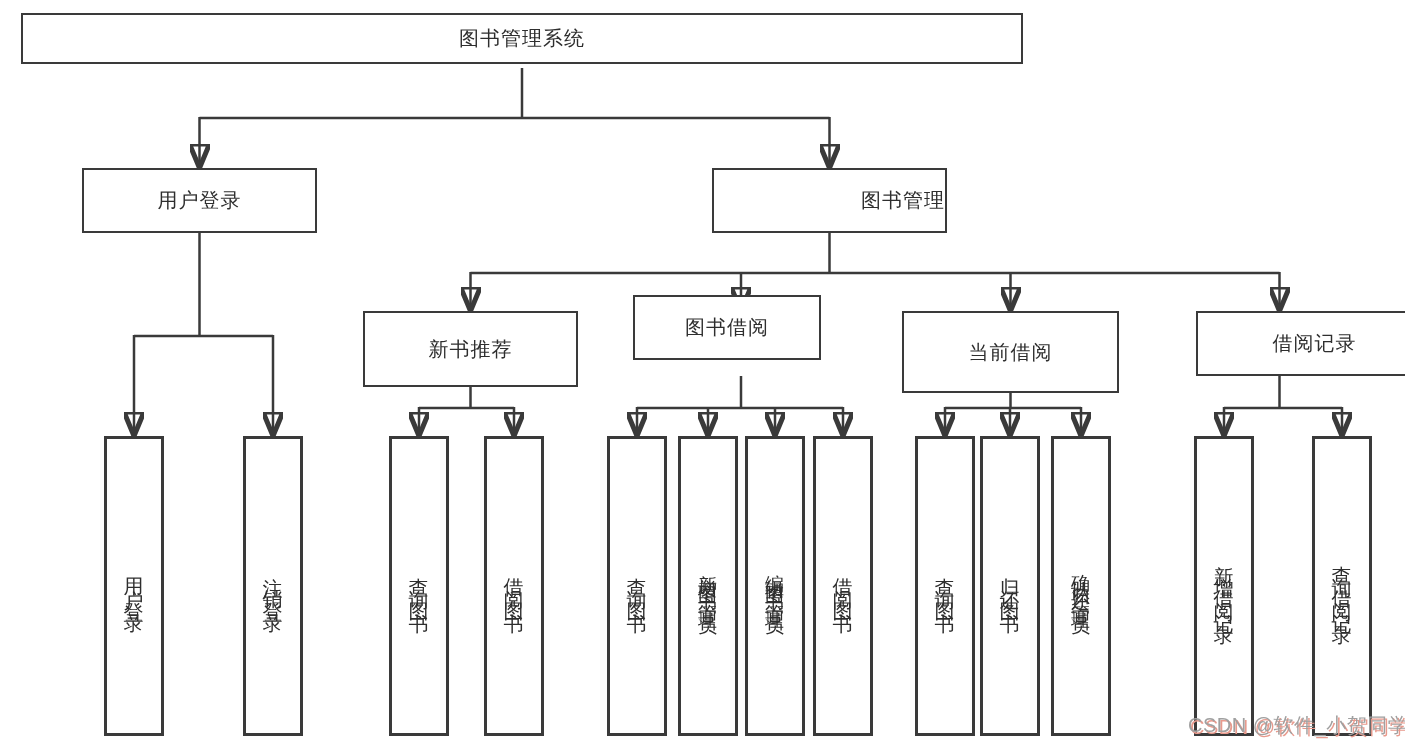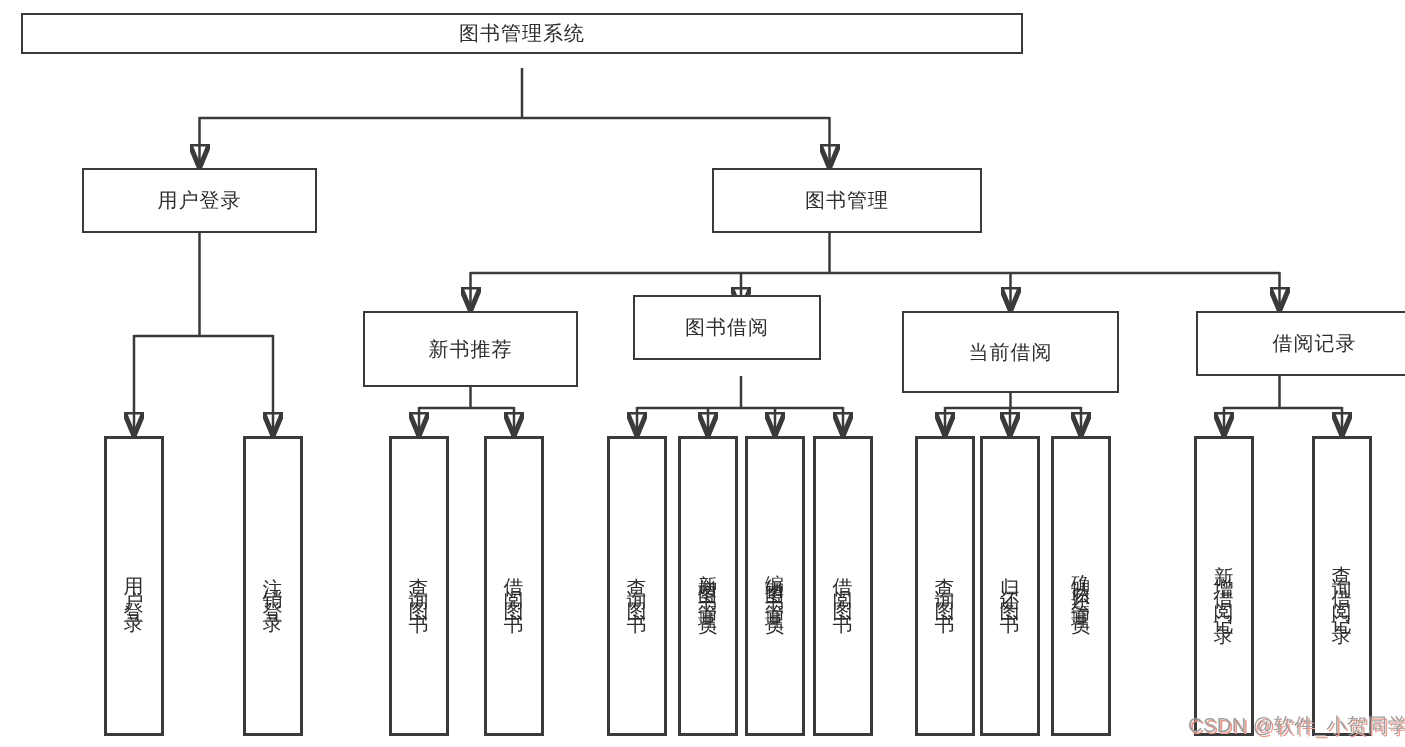--- a/index.html
+++ b/index.html
@@ -71,28 +71,28 @@
     <path d="M945 407 V434" marker-end="url(#arw)"></path>
     <path d="M1010 407 V434" marker-end="url(#arw)"></path>
     <path d="M1081 407 V434" marker-end="url(#arw)"></path>
 
     <path d="M1279.5 376 V408"></path>
     <path d="M1224 408 H1342"></path>
     <path d="M1224 407 V434" marker-end="url(#arw)"></path>
     <path d="M1342 407 V434" marker-end="url(#arw)"></path>
   </svg>
 
-  <div class="hbox" style="left:21px;top:13px;width:1002px;height:41px;">
+  <div class="hbox" style="left:21px;top:13px;width:1002px;height:51px;">
     <span>图书管理系统</span>
   </div>
 
   <div class="hbox" style="left:82px;top:168px;width:235px;height:65px;">
     <span>用户登录</span>
   </div>
-  <div class="hbox" style="left:712px;top:168px;width:270px;height:65px;">
+  <div class="hbox" style="left:712px;top:168px;width:235px;height:65px;justify-content:flex-end;">
     <span>图书管理</span>
   </div>
 
   <div class="hbox" style="left:363px;top:311px;width:215px;height:76px;">
     <span>新书推荐</span>
   </div>
   <div class="hbox" style="left:633px;top:295px;width:188px;height:65px;">
     <span>图书借阅</span>
   </div>
   <div class="hbox" style="left:902px;top:311px;width:217px;height:82px;">

